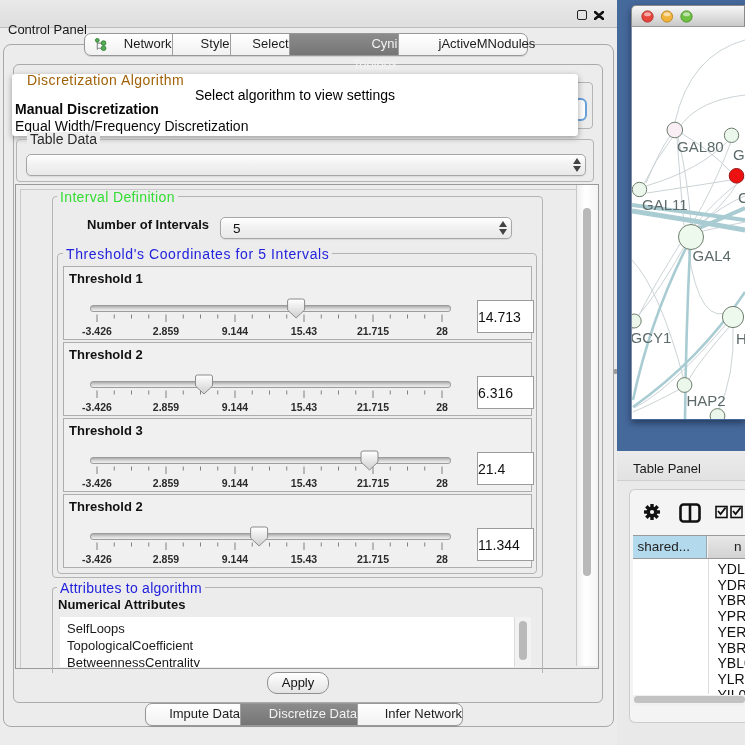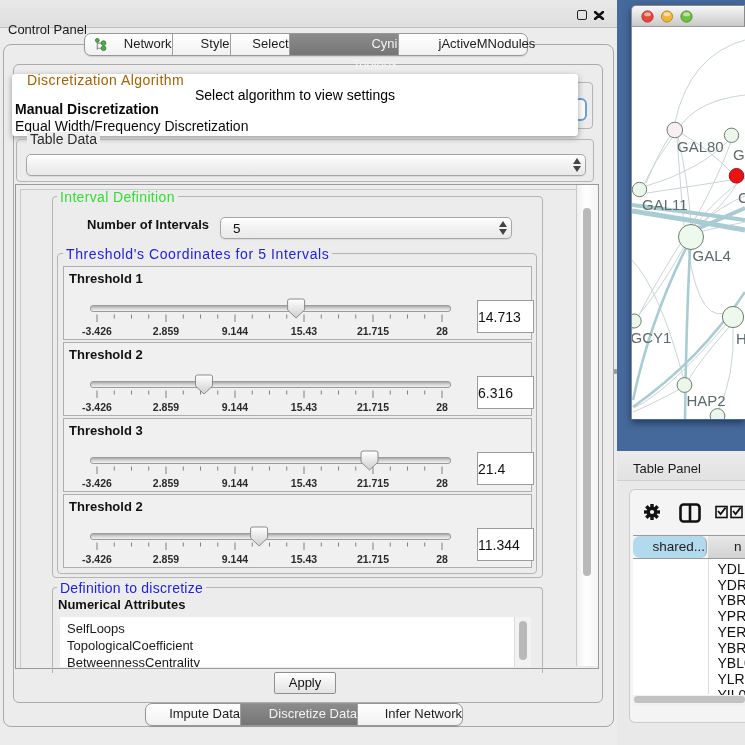--- a/index.html
+++ b/index.html
@@ -263,29 +263,29 @@
       <div class="ticklab" style="left:102px">2.859</div>
       <div class="ticklab" style="left:171px">9.144</div>
       <div class="ticklab" style="left:240px">15.43</div>
       <div class="ticklab" style="left:309px">21.715</div>
       <div class="ticklab" style="left:378px">28</div>
       <div class="vfield">11.344</div>
     </div>
   </div>
 
 <div class="grp" style="left:52px;top:587px;width:489px;height:85px;border-bottom:none;border-radius:4px 4px 0 0;"></div>
-<div class="grplab" style="left:57px;top:581px;color:#2222dd;letter-spacing:0.25px;">Definition to discretize</div>
+<div class="grplab" style="left:57px;top:581px;color:#2222dd;letter-spacing:0.25px;">Attributes to algorithm</div>
 <div class="abs" style="left:58px;top:597px;font-size:13px;font-weight:bold;color:#111;">Numerical Attributes</div>
 <div class="abs" style="left:60px;top:617px;width:471px;height:50px;background:#ffffff;overflow:hidden;">
   <div style="position:absolute;left:7px;top:3px;font-size:13px;color:#1a1a1a;line-height:17px;">SelfLoops<br>TopologicalCoefficient<br>BetweennessCentrality</div>
   <div style="position:absolute;right:0;top:0;width:16px;height:50px;background:#f2f2f2;border-left:1px solid #dcdcdc;"></div>
   <div style="position:absolute;right:4px;top:4px;width:8.5px;height:39px;background:#b9b9b9;border-radius:4px;"></div>
 </div>
 
-<div class="abs" style="left:274px;top:672px;width:60px;height:20px;border:1px solid #8f8f8f;border-radius:2px;background:linear-gradient(#ffffff,#e3e3e3);text-align:center;line-height:19px;font-size:13px;color:#111;">Apply</div>
+<div class="abs" style="left:267px;top:672px;width:60px;height:20px;border:1px solid #8f8f8f;border-radius:10px;background:linear-gradient(#ffffff,#e3e3e3);text-align:center;line-height:19px;font-size:13px;color:#111;">Apply</div>
 
 <div class="seg" style="left:144.5px;top:703px;">
   <div class="s" style="width:95.5px;">Impute Data</div>
   <div class="s on" style="width:117px;">Discretize Data</div>
   <div class="s" style="width:104px;">Infer Network</div>
 </div>
 
 <div class="abs" style="left:614px;top:369px;width:3px;height:5px;background:#9a9a9a;border-radius:1px;"></div>
 
 <div class="abs" style="left:617px;top:0;width:128px;height:451px;background:#46699c;"></div>
@@ -377,21 +377,21 @@
   <line x1="11" y1="2" x2="11" y2="18" stroke="#111" stroke-width="2.6"></line>
 </svg>
 <svg class="abs" style="left:715px;top:505px;" width="28" height="14" viewBox="0 0 28 14">
   <rect x="1" y="1.5" width="11" height="11" fill="none" stroke="#111" stroke-width="1.6"></rect>
   <path d="M3 6 l2.6 3 L10.6 2.6" stroke="#111" stroke-width="1.8" fill="none"></path>
   <rect x="16" y="1.5" width="11" height="11" fill="none" stroke="#111" stroke-width="1.6"></rect>
   <path d="M18 6 l2.6 3 L25.6 2.6" stroke="#111" stroke-width="1.8" fill="none"></path>
 </svg>
 
 <div class="abs" style="left:633px;top:535px;width:112px;height:24.3px;border-top:1px solid #9a9a9a;border-bottom:1px solid #9a9a9a;box-sizing:border-box;">
-  <div style="position:absolute;left:0;top:0;width:74px;height:22.3px;background:#b3d9ec;border-right:1px solid #98a6ad;text-align:right;padding-right:1px;box-sizing:border-box;line-height:22px;font-size:13.5px;color:#222;border-radius:7px;">shared...</div>
+  <div style="position:absolute;left:0;top:0;width:74px;height:22.3px;background:#b3d9ec;border-right:1px solid #98a6ad;text-align:right;padding-right:16px;box-sizing:border-box;line-height:22px;font-size:13.5px;color:#222;">shared...</div>
   <div style="position:absolute;left:75px;top:0;width:37px;height:22.3px;background:linear-gradient(#e8e8e8,#d2d2d2);font-size:13.5px;color:#222;line-height:22px;"><span style="margin-left:26px;">n</span></div>
 </div>
 <div class="abs" style="left:633px;top:559.3px;width:112px;height:147px;background:#ffffff;overflow:hidden;">
   <div style="position:absolute;left:84.5px;top:2.5px;font-size:14px;color:#111;line-height:15.75px;white-space:nowrap;">YDL182W<br>YDR277C<br>YBR043C<br>YPR145W<br>YER054C<br>YBR045C<br>YBL079W<br>YLR345W<br>YIL052C</div>
   <div style="position:absolute;left:74.5px;top:0;width:1px;height:135px;background:#dcdcdc;"></div>
   <div style="position:absolute;left:0;top:135.4px;width:112px;height:11.6px;background:#f0f0f0;"></div>
   <div style="position:absolute;left:1px;top:136.5px;width:111px;height:7.5px;background:#c2c2c2;border-radius:4px;"></div>
 </div>
 
 </body></html>

